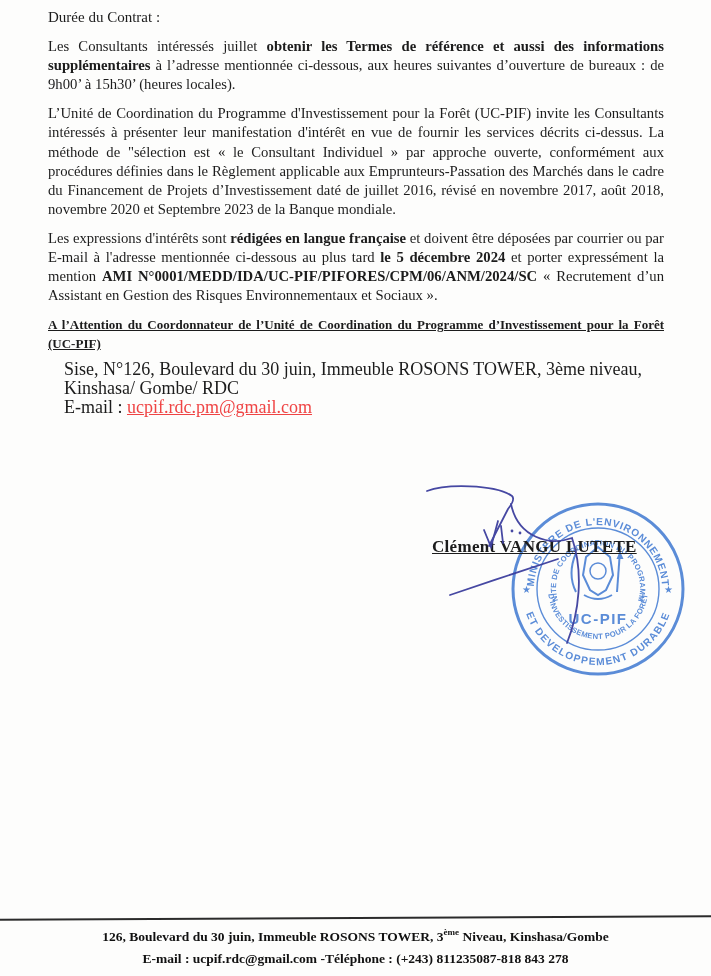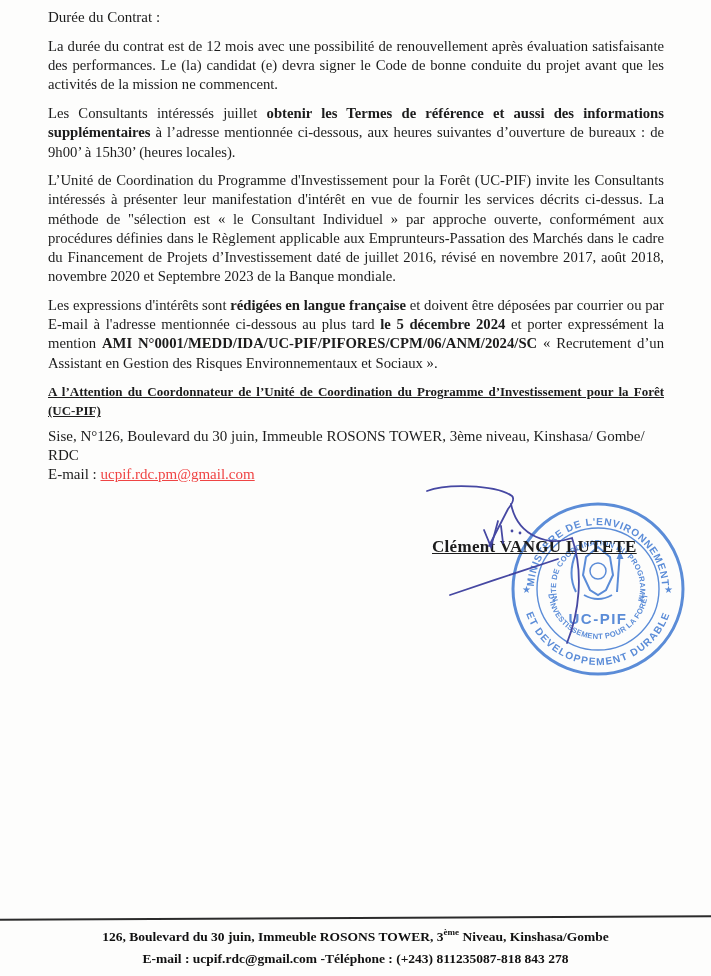--- a/index.html
+++ b/index.html
@@ -33,23 +33,23 @@
   .para b { font-weight: bold; }
   .attention {
     font-size: 13px;
     line-height: 19.2px;
     font-weight: bold;
     text-decoration: underline;
     text-align: justify;
     margin: 0 0 4px 0;
   }
   .addr-block {
-    font-size: 15px;
+    font-size: 18px;
     line-height: 19.2px;
-    margin: 6px 0 0 0;
+    margin: 6px 0 0 16px;
   }
   .addr-block .line { margin: 0; }
   .email-link { text-decoration: underline; color: #ef4444; }
   .sig-name {
     position: absolute;
     left: 432px;
     top: 537px;
     font-size: 17px;
     font-weight: bold;
     letter-spacing: 0.3px;
@@ -81,21 +81,20 @@
 </style>
 </head>
 <body>
 
 <div class="page">
 
   <div class="content">
 
     <p class="doc-heading">Durée du Contrat :</p>
 
-    <p class="para">La durée du contrat est de 12 mois avec une possibilité de renouvellement après évaluation satisfaisante des performances. Le (la) candidat (e) devra signer le Code de bonne conduite du projet avant que les activités de la mission ne commencent.</p>
 
     <p class="para"><span>Les Consultants intéressés juillet </span><b>obtenir les Termes de référence et aussi des informations supplémentaires</b><span> à l’adresse mentionnée ci-dessous, aux heures suivantes d’ouverture de bureaux : de 9h00’ à 15h30’ (heures locales).</span></p>
 
     <p class="para">L’Unité de Coordination du Programme d'Investissement pour la Forêt (UC-PIF) invite les Consultants intéressés à présenter leur manifestation d'intérêt en vue de fournir les services décrits ci-dessus.  La méthode de "sélection est « le Consultant Individuel » par approche ouverte, conformément aux procédures définies dans le Règlement applicable aux Emprunteurs-Passation des Marchés dans le cadre du Financement de Projets d’Investissement daté de juillet 2016, révisé en novembre 2017, août 2018, novembre 2020 et Septembre 2023 de la Banque mondiale.</p>
 
     <p class="para"><span>Les expressions d'intérêts sont </span><b>rédigées en langue française</b><span> et doivent être déposées par courrier ou par E-mail à l'adresse mentionnée ci-dessous au plus tard </span><b>le 5 décembre 2024</b><span> et porter expressément la mention </span><b>AMI N°0001/MEDD/IDA/UC-PIF/PIFORES/CPM/06/ANM/2024/SC</b><span> « Recrutement d’un Assistant en Gestion des Risques Environnementaux et Sociaux ».</span></p>
 
     <p class="attention">A l’Attention du Coordonnateur de l’Unité de Coordination du Programme d’Investissement pour la Forêt (UC-PIF)</p>
 
     <div class="addr-block">

